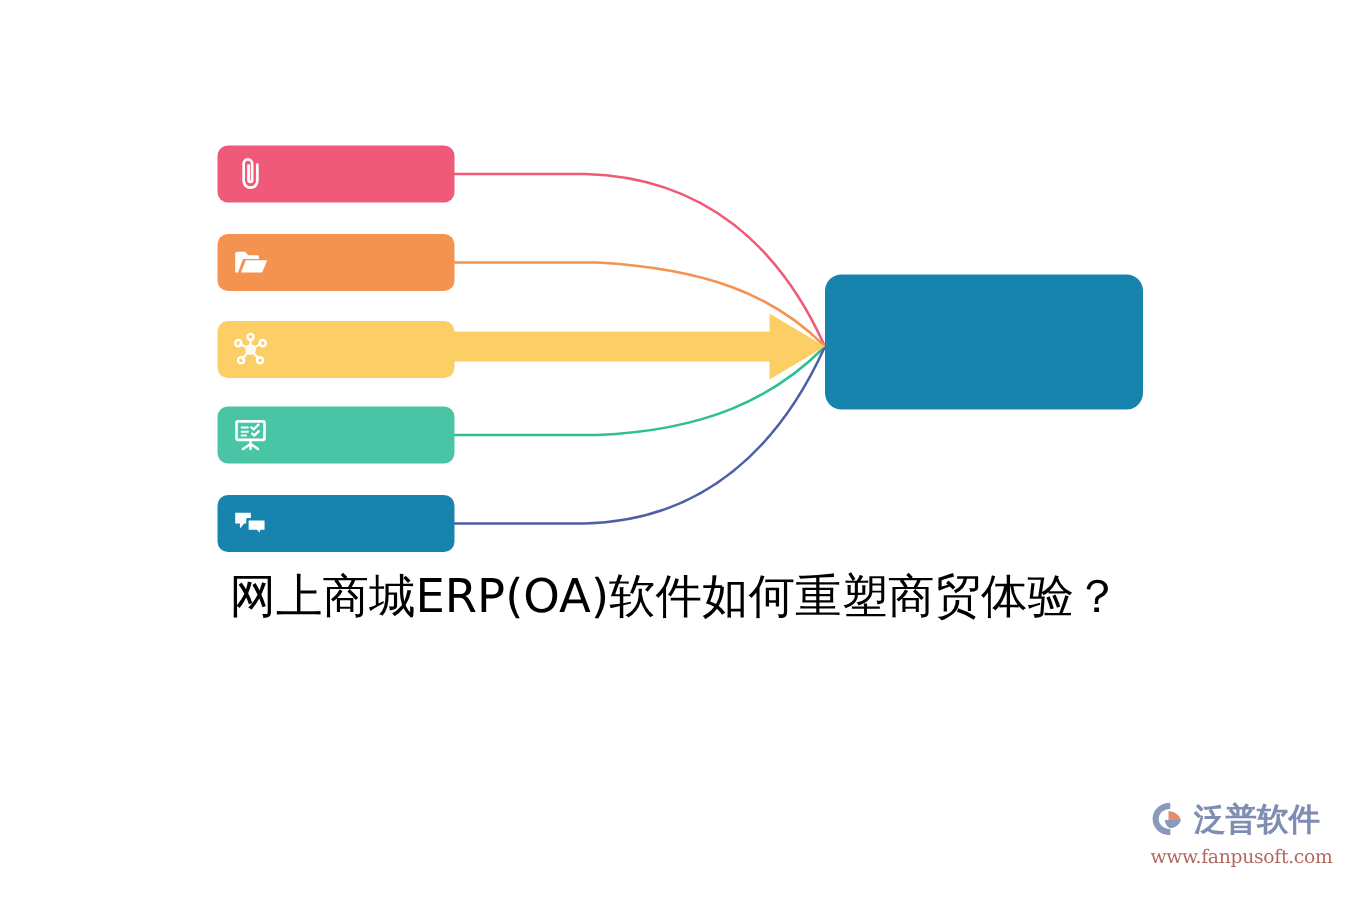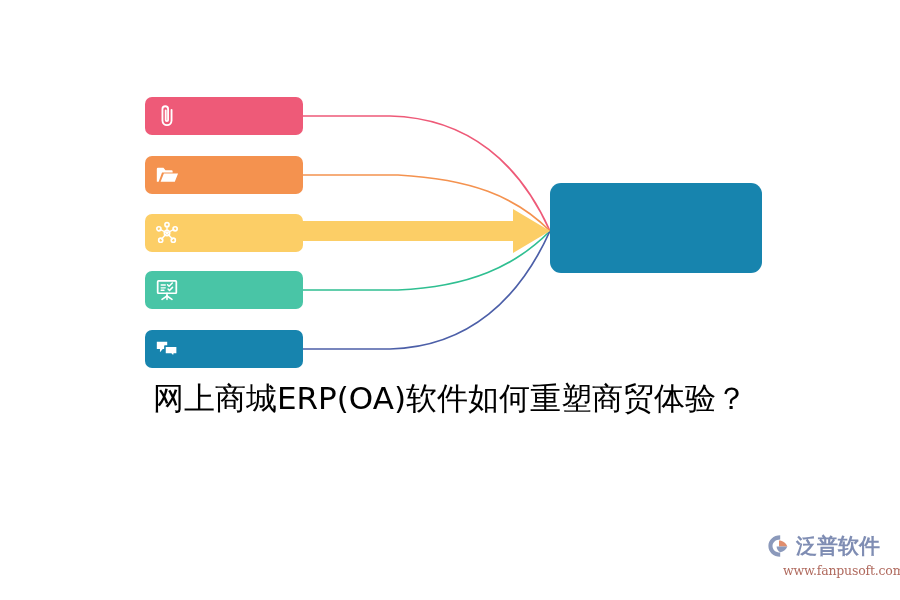--- a/index.html
+++ b/index.html
@@ -117,21 +117,21 @@
     font-size: 21px;
     font-weight: bold;
     line-height: 1;
     font-family: "DejaVu Sans", "Liberation Sans", sans-serif;
   }
   #wm-url {
     color: #b06a5e;
     font-size: 12.5px;
     line-height: 1;
     margin-top: 4px;
-    margin-left: 17px;
+    margin-left: 1px;
     font-family: "DejaVu Serif", "Liberation Serif", serif;
     letter-spacing: -0.2px;
   }
 </style>
 </head>
 <body>
 
 <div id="stage" style="background: rgb(255, 255, 255);">
 
   <div id="diagram">

